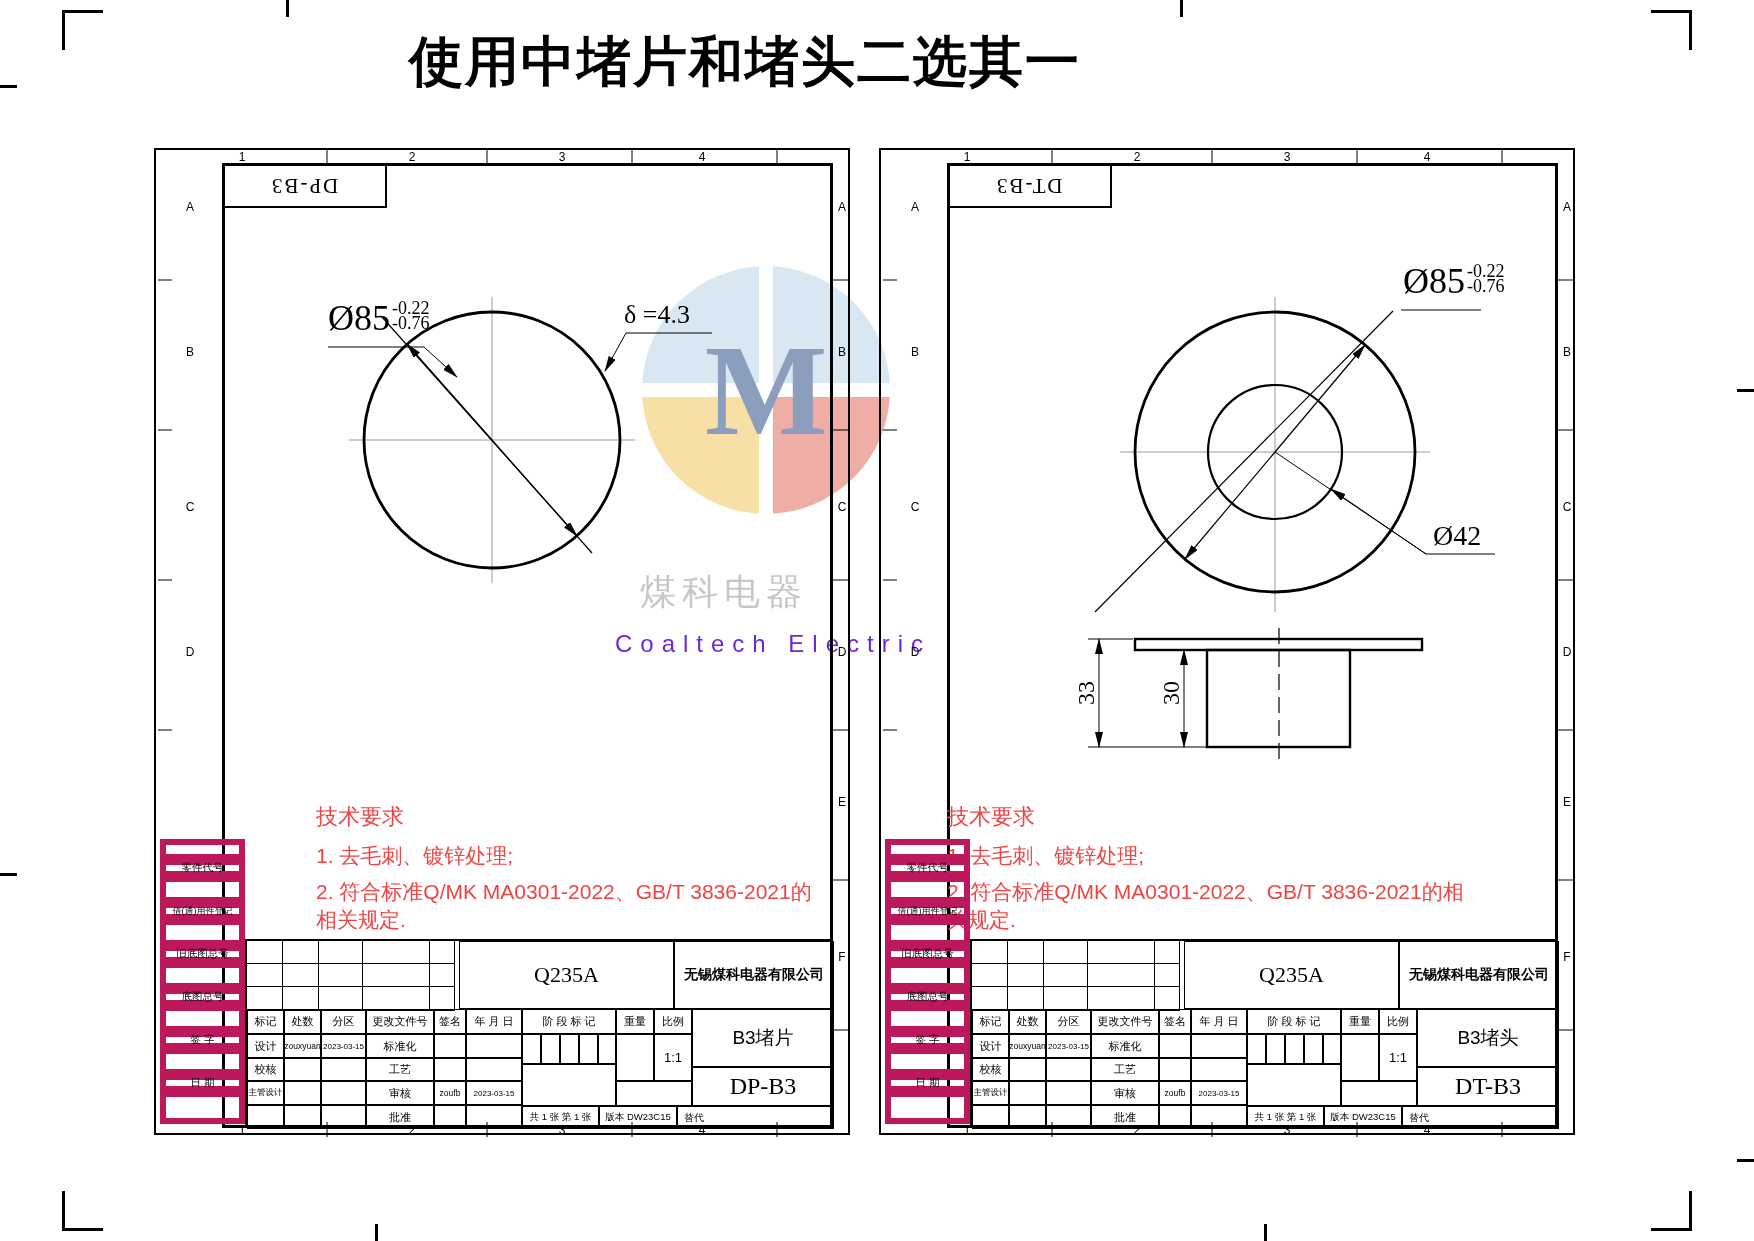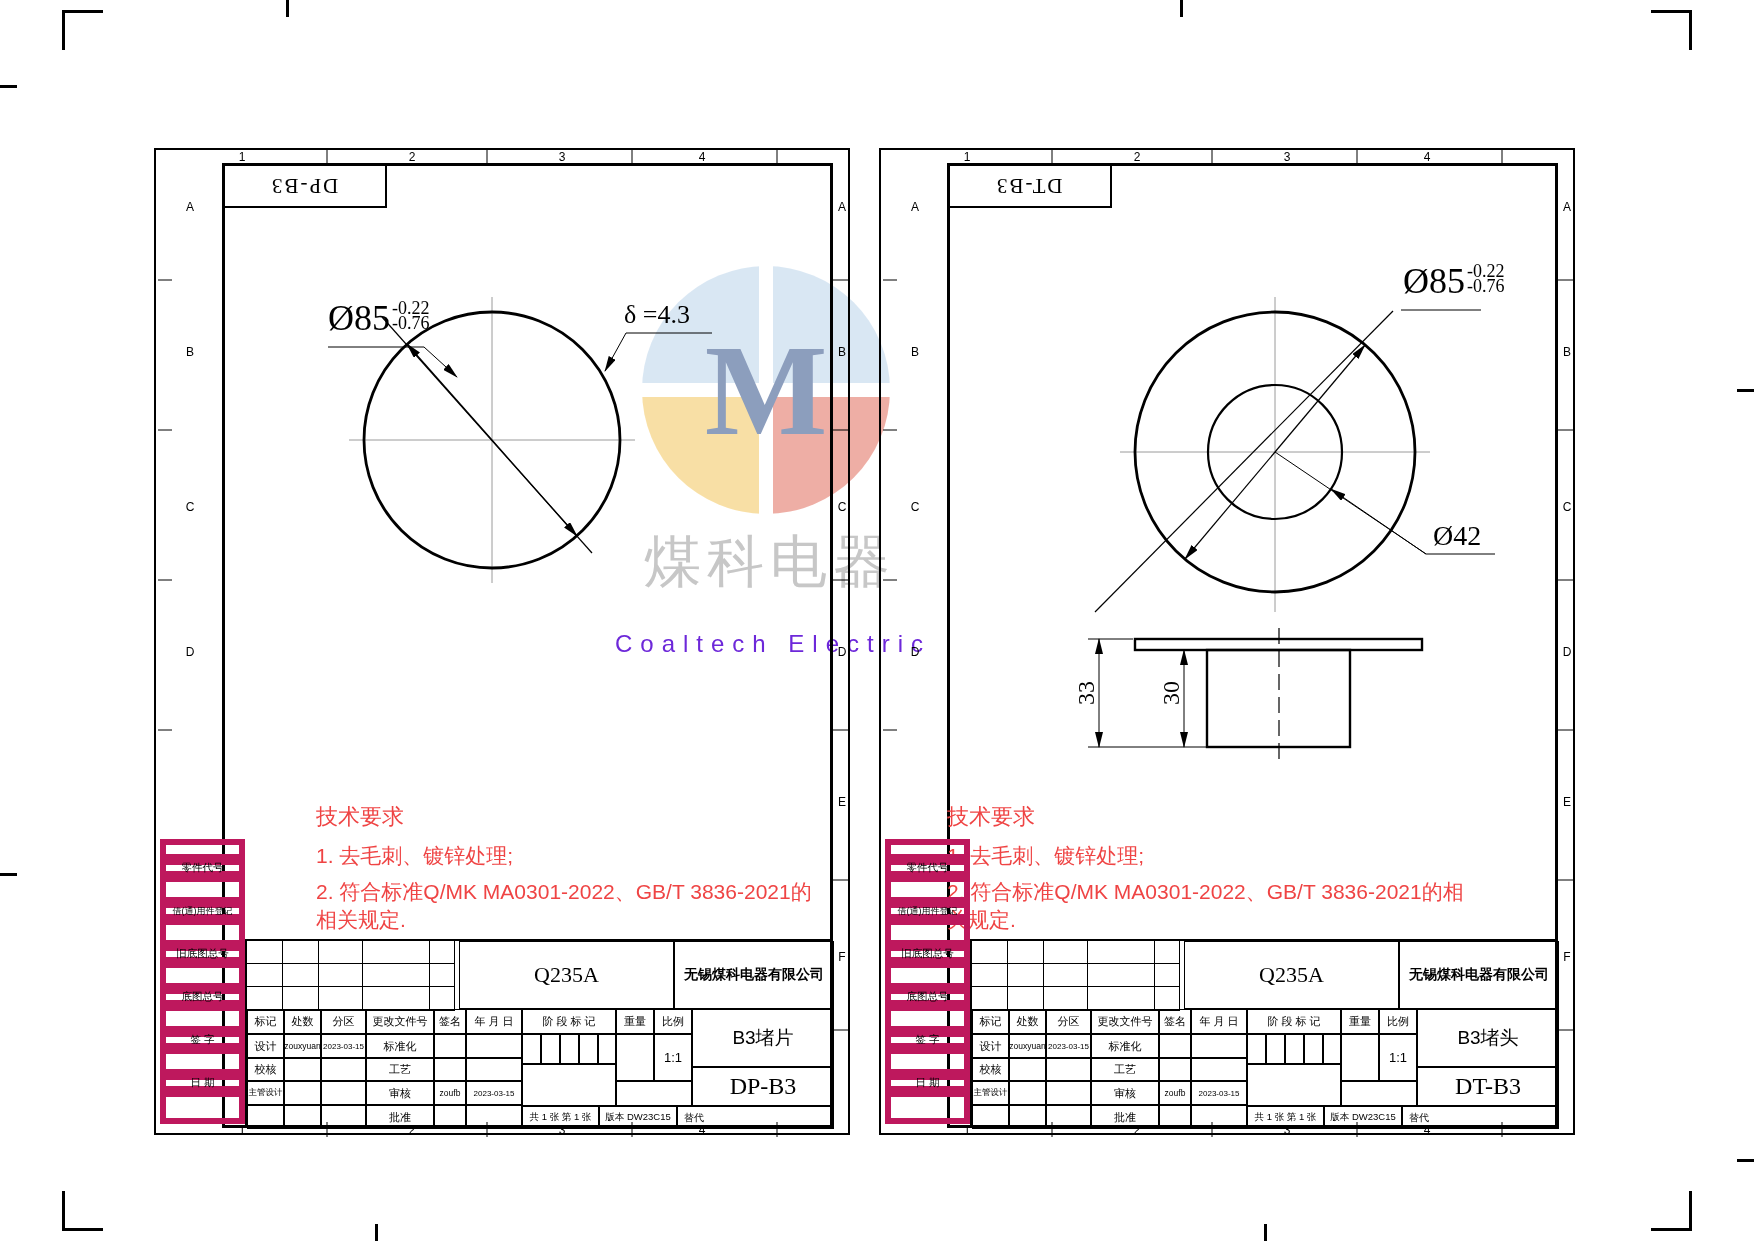--- a/index.html
+++ b/index.html
@@ -61,23 +61,24 @@
   <div class="crop" style="left:0;top:873px;width:17px;height:3px"></div>
   <div class="crop" style="left:1737px;top:389px;width:17px;height:3px"></div>
   <div class="crop" style="left:1737px;top:1159px;width:17px;height:3px"></div>
 
   <div class="logo">
     <div class="disc"></div>
     <div class="vbar"></div>
     <div class="hbar"></div>
     <div class="m">M</div>
   </div>
-  <div class="wm" style="left:640px;top:524px;width:260px;text-align:center;font-size:57px;letter-spacing:6px">煤科电器</div>
+  <div class="wm" style="left:640px;top:568px;width:260px;font-size:36px;letter-spacing:6px">煤科电器</div>
   <div class="wm" style="left:608px;top:630px;width:330px;text-align:center;font-size:24px;letter-spacing:8px;color:#6d28d9">Coaltech Electric</div>
 
+  <div class="heading">使用中堵片和堵头二选其一</div>
 
   <div class="sheet" style="left:154px;top:148px">
     <svg width="696" height="987" viewBox="0 0 696 987">
       <defs>
         <marker id="arrA" markerWidth="16" markerHeight="8" refX="15" refY="4" orient="auto" markerUnits="userSpaceOnUse">
           <path d="M0 0L16 4L0 8Z" fill="#000"></path>
         </marker>
       </defs>
       <path d="M171 0V15M331 0V15M476 0V15M621 0V15M171 972V987M331 972V987M476 972V987M621 972V987M677 130H694M677 280H694M677 430H694M677 580H694M677 730H694M677 880H694M2 130H16M2 280H16M2 430H16M2 580H16" stroke="#000" stroke-width="1" fill="none"></path>
       <path d="M193 290H479M336 147V433" stroke="#9a9a9a" stroke-width="1" fill="none"></path>

